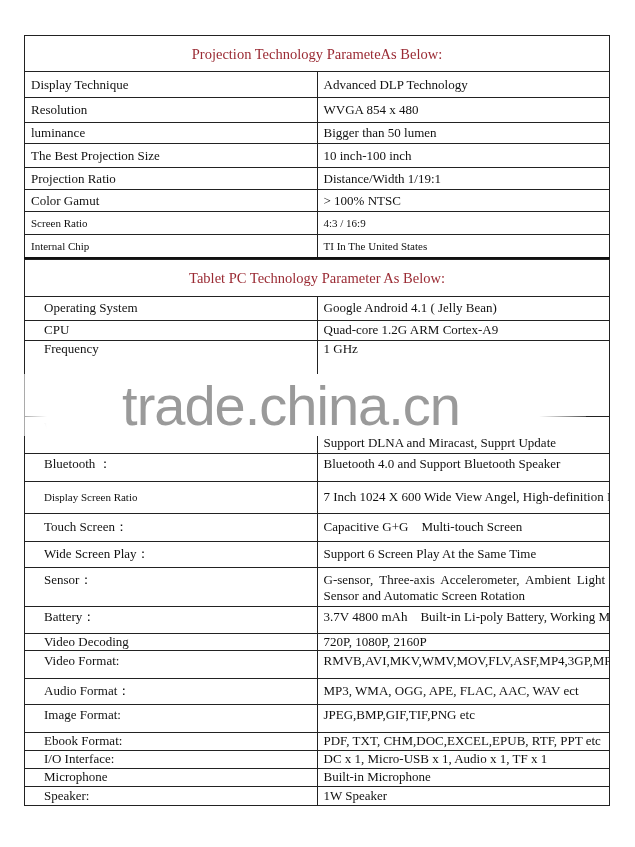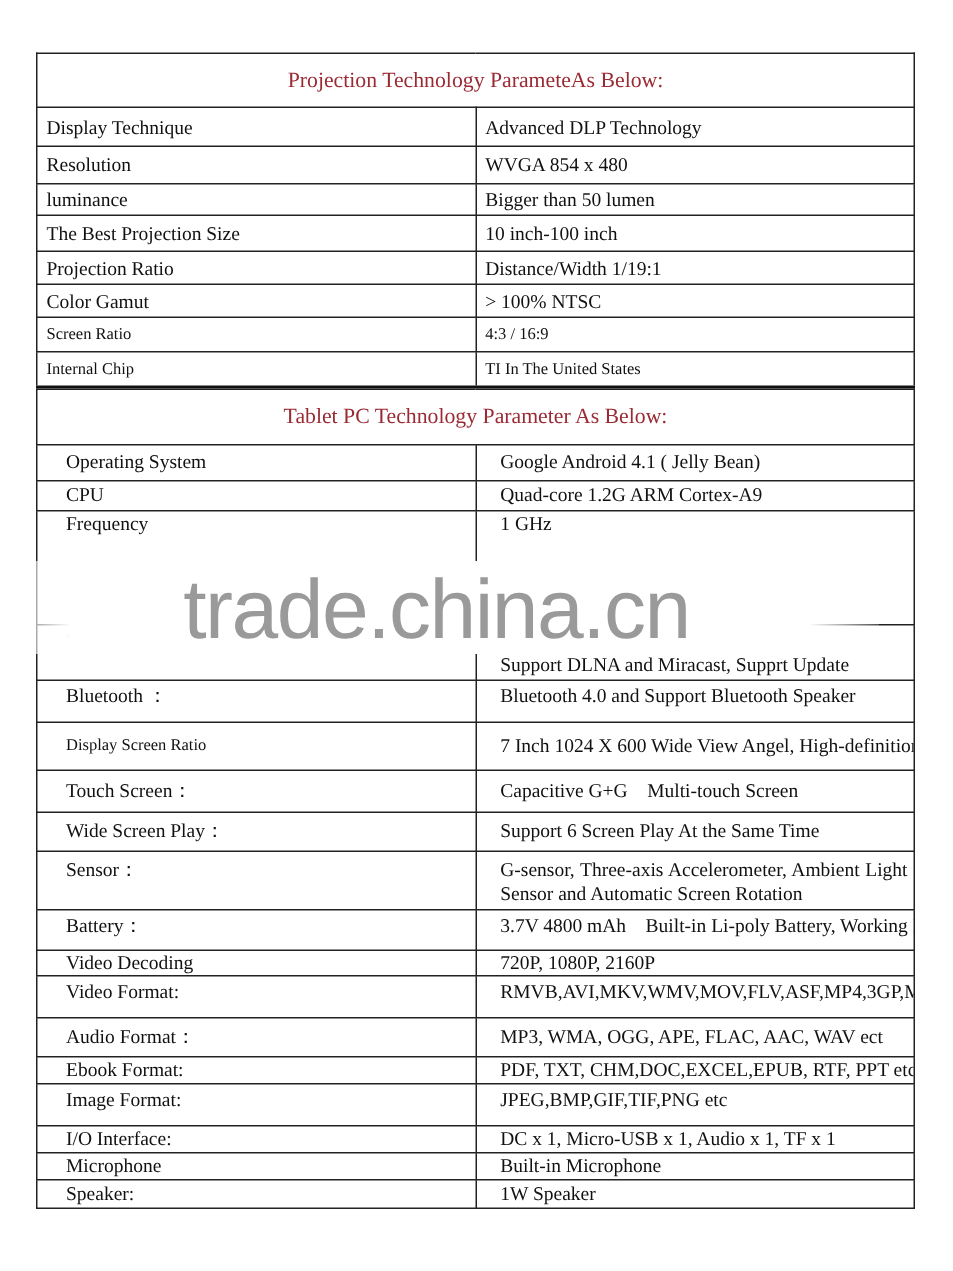--- a/index.html
+++ b/index.html
@@ -9,21 +9,21 @@
   table { border-collapse:collapse; width:586px; table-layout:fixed; }
   td { border:1px solid #222; padding:0 0 0 6px; font-size:13px; line-height:16px;
        vertical-align:middle; white-space:nowrap; overflow:hidden; }
   .title { text-align:center; color:#9a2a33; font-size:14.5px; padding:0; }
   .small { font-size:11px; }
   .wrap { white-space:normal; }
   .just { text-align:justify; padding-right:4px; }
   .t1 td.l { width:160px; }
   .t1 .thick td { border-bottom:2px solid #111; }
   .t2 td.l { width:119px;padding-left:19px; }
-  .t2 td.v { padding-left:16px; }
+  .t2 td.v { padding-left:6px; }
   .t2 .ind { padding-left:13px; }
   .watermark { position:absolute; left:0; top:374px; width:586px; height:62px;
       background:linear-gradient(to right, rgba(255,255,255,0.2), #fff 8%, #fff 92%, rgba(255,255,255,0.2));
       display:flex; align-items:center; justify-content:center; }
   .watermark span { font-family:"Liberation Sans", sans-serif; font-size:56px; color:#9a9a9a;
       letter-spacing:-1px; margin-left:-4px; }
 </style>
 </head>
 <body>
 
@@ -121,27 +121,27 @@
           <td class="v">720P, 1080P, 2160P</td>
         </tr>
     <tr style="height:28px">
           <td class="l" style="vertical-align:top;padding-top:2px">Video Format:</td>
           <td class="v" style="vertical-align:top;padding-top:2px">RMVB,AVI,MKV,WMV,MOV,FLV,ASF,MP4,3GP,MPEG,VOB,DAT etc</td>
         </tr>
     <tr style="height:26px">
           <td class="l">Audio Format：</td>
           <td class="v">MP3, WMA, OGG, APE, FLAC, AAC, WAV ect</td>
         </tr>
+    <tr style="height:28px">
+          <td class="l" style="vertical-align:top;padding-top:2px">Image Format:</td>
+          <td class="v" style="vertical-align:top;padding-top:2px">JPEG,BMP,GIF,TIF,PNG etc</td>
+        </tr>
     <tr style="height:18px">
           <td class="l">Ebook Format:</td>
           <td class="v">PDF, TXT, CHM,DOC,EXCEL,EPUB, RTF, PPT etc</td>
-        </tr>
-    <tr style="height:28px">
-          <td class="l" style="vertical-align:top;padding-top:2px">Image Format:</td>
-          <td class="v" style="vertical-align:top;padding-top:2px">JPEG,BMP,GIF,TIF,PNG etc</td>
         </tr>
     <tr style="height:18px">
           <td class="l">I/O Interface:</td>
           <td class="v">DC x 1, Micro-USB x 1, Audio x 1, TF x 1</td>
         </tr>
     <tr style="height:18px">
           <td class="l">Microphone</td>
           <td class="v">Built-in Microphone</td>
         </tr>
     <tr style="height:19px">

